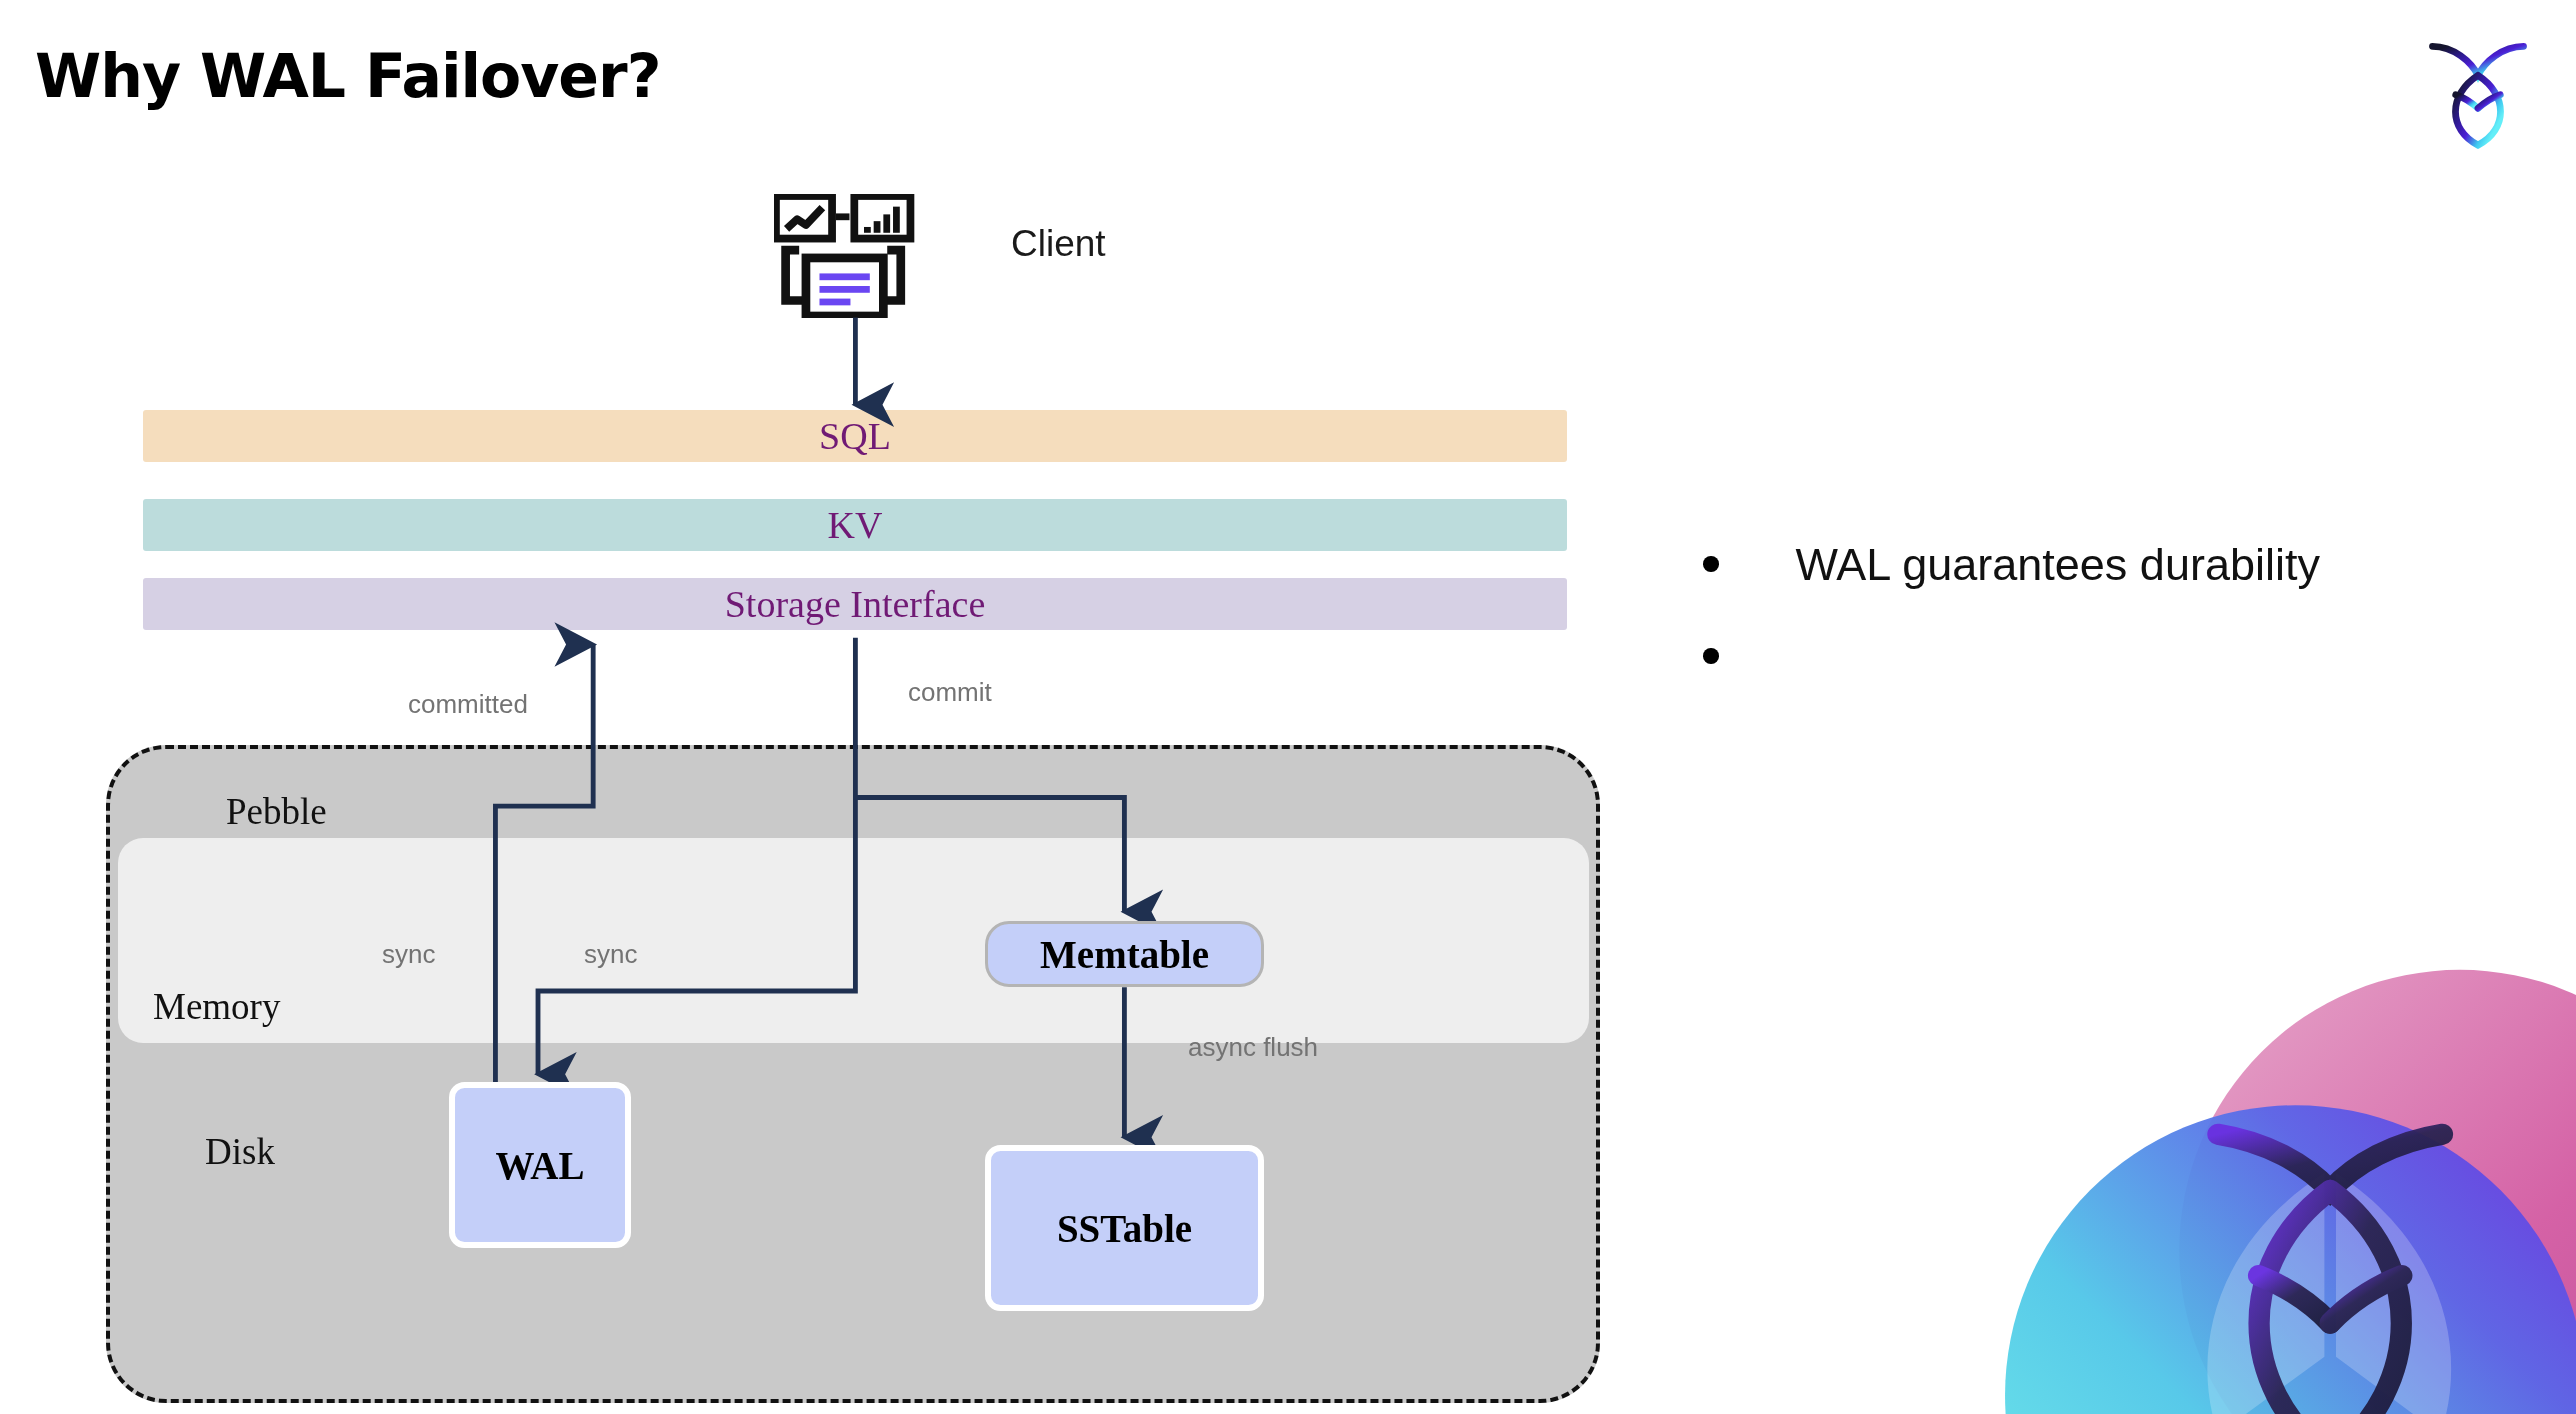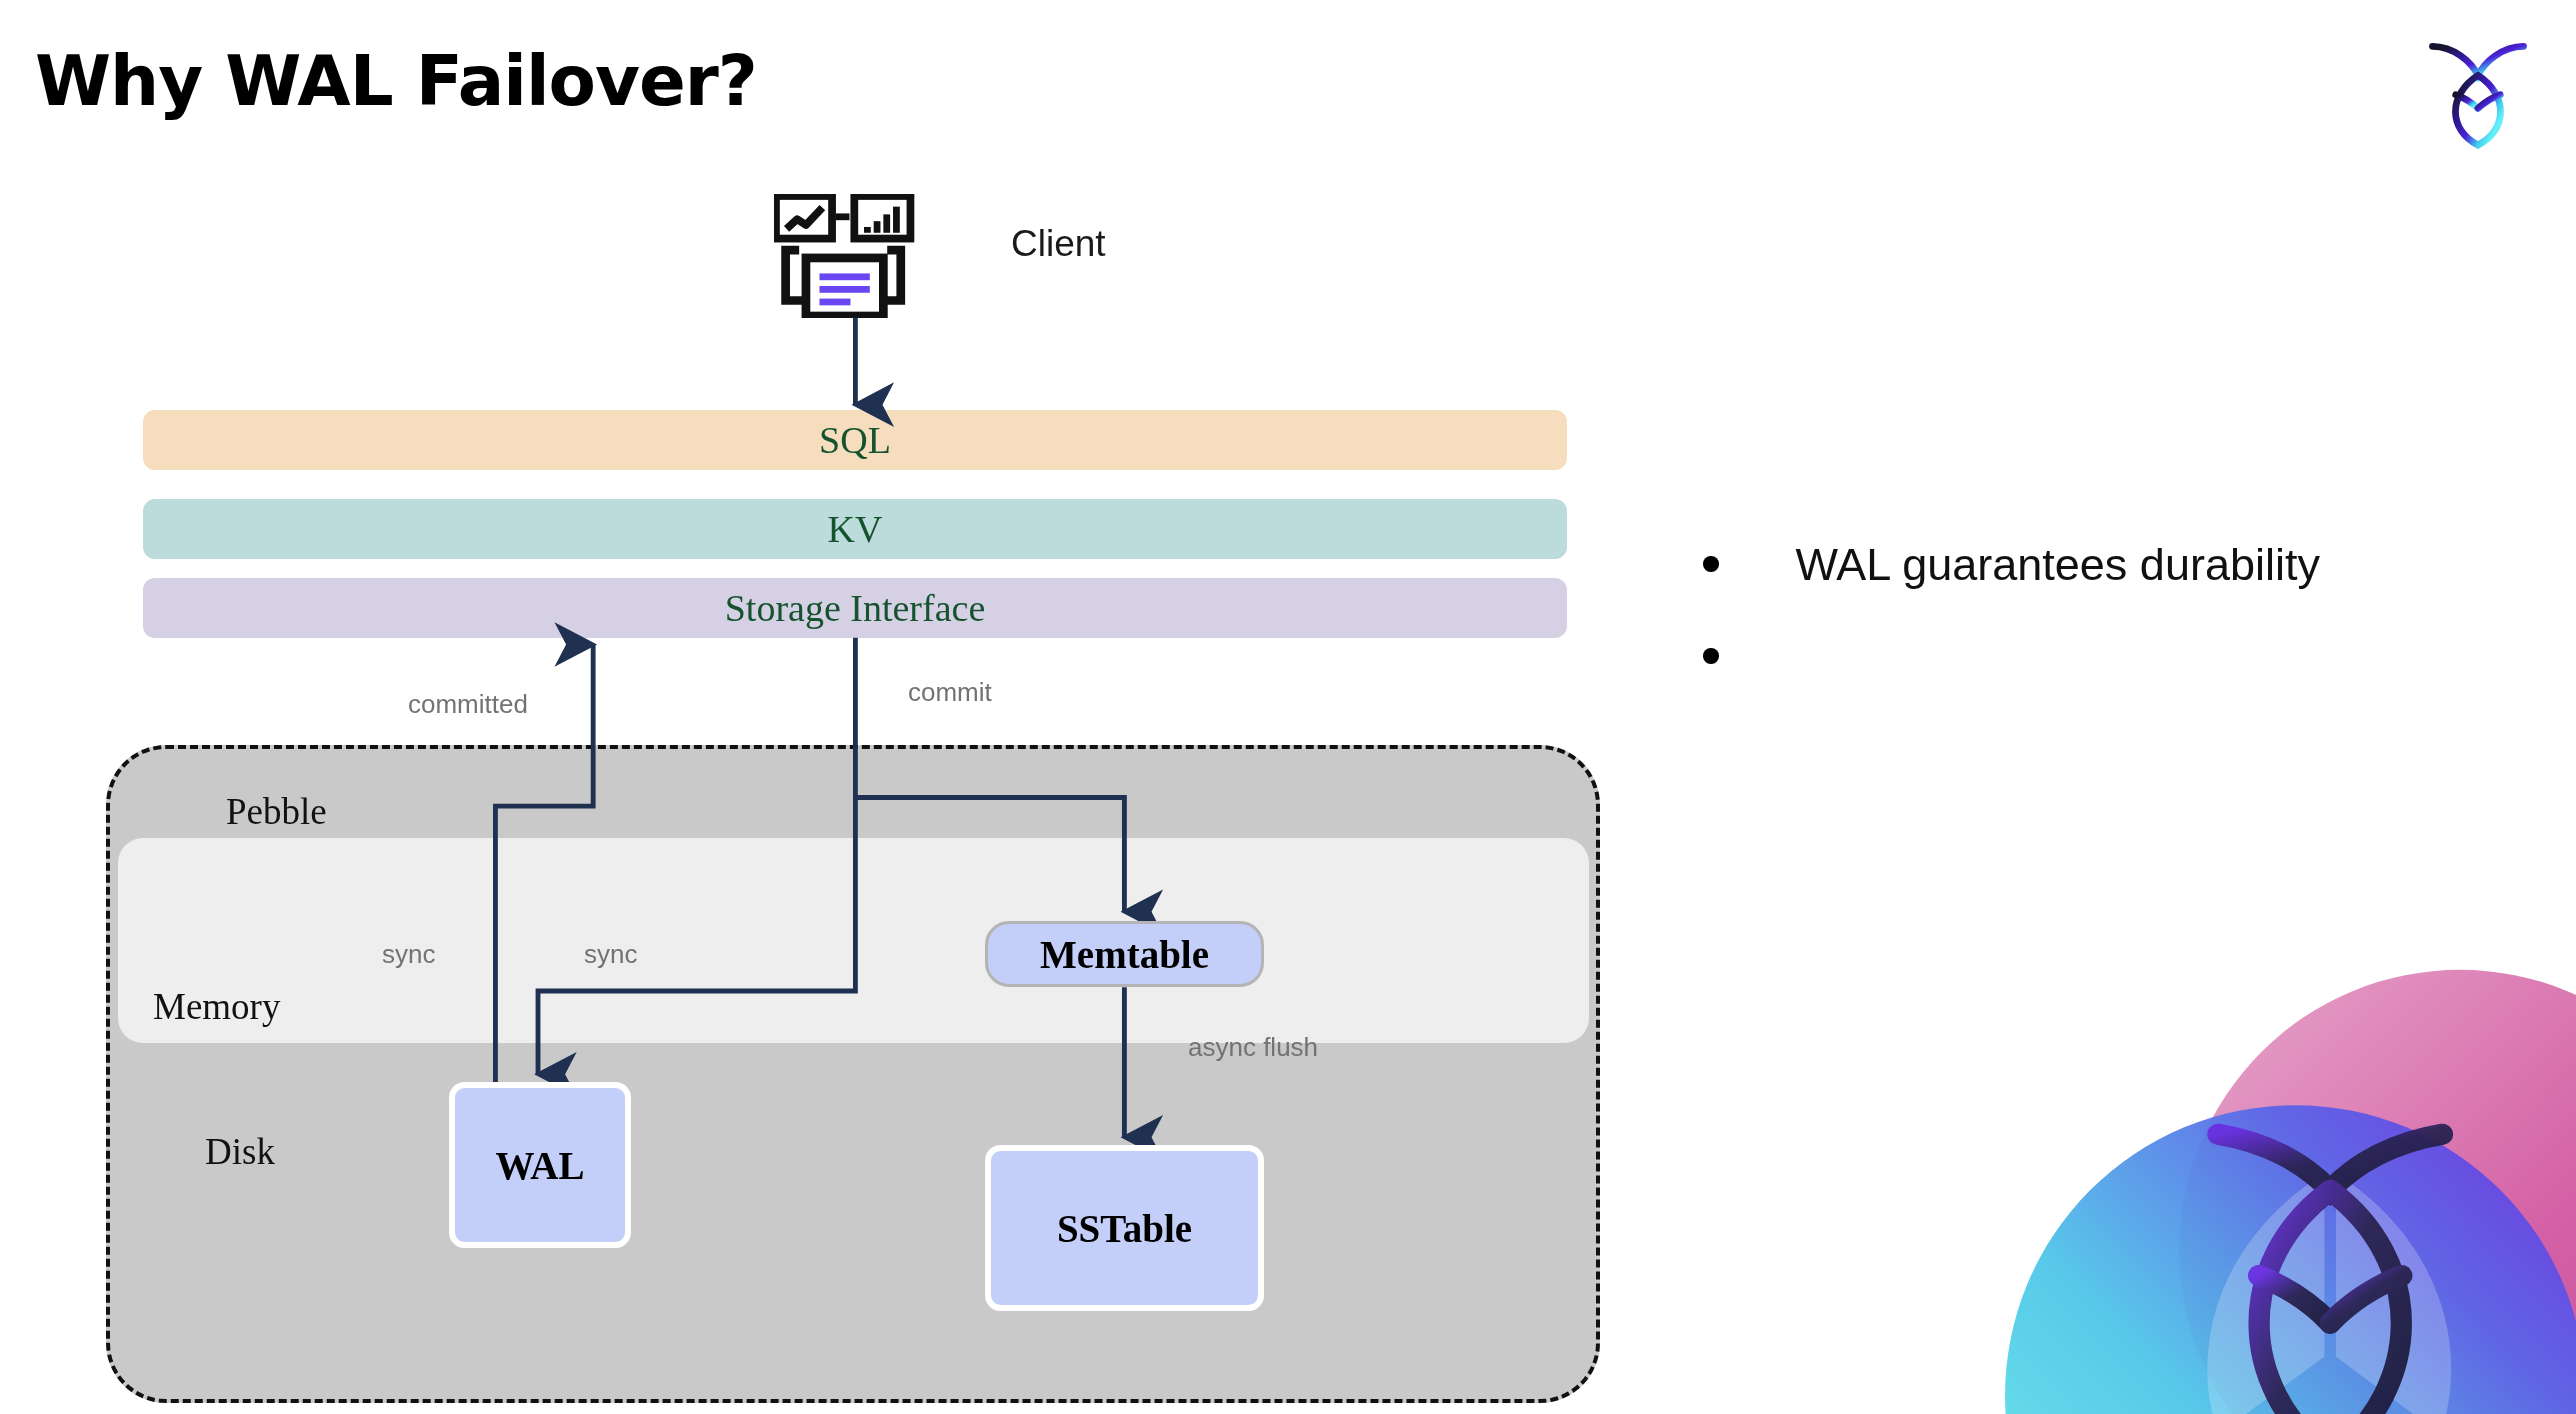--- a/index.html
+++ b/index.html
@@ -15,21 +15,21 @@
     font-family: "Liberation Sans", sans-serif;
   }
 
   
   #slide-title {
     position: absolute;
     left: 35px;
     top: 45px;
     font-family: "DejaVu Sans", sans-serif;
     font-weight: bold;
-    font-size: 69px;
+    font-size: 60px;
     letter-spacing: -1px;
     color: #000000;
     white-space: nowrap;
     line-height: 1.05;
   }
 
   
   #brand-logo {
     position: absolute;
     left: 2415px;
@@ -74,28 +74,28 @@
     font-size: 37px;
     color: #1a1a1a;
     font-family: "Liberation Sans", sans-serif;
   }
 
   
   .layer-bar {
     position: absolute;
     left: 143px;
     width: 1424px;
-    height: 60px;
-    border-radius: 12px;
+    height: 52px;
+    border-radius: 3px;
     display: flex;
     align-items: center;
     justify-content: center;
     font-family: "Liberation Serif", serif;
     font-size: 38px;
-    color: #14532d;
+    color: #701a75;
   }
   #layer-sql { top: 410px; }
   #layer-kv  { top: 499px; }
   #layer-si  { top: 578px; }
 
   
   #pebble-box {
     position: absolute;
     left: 106px;
     top: 745px;

